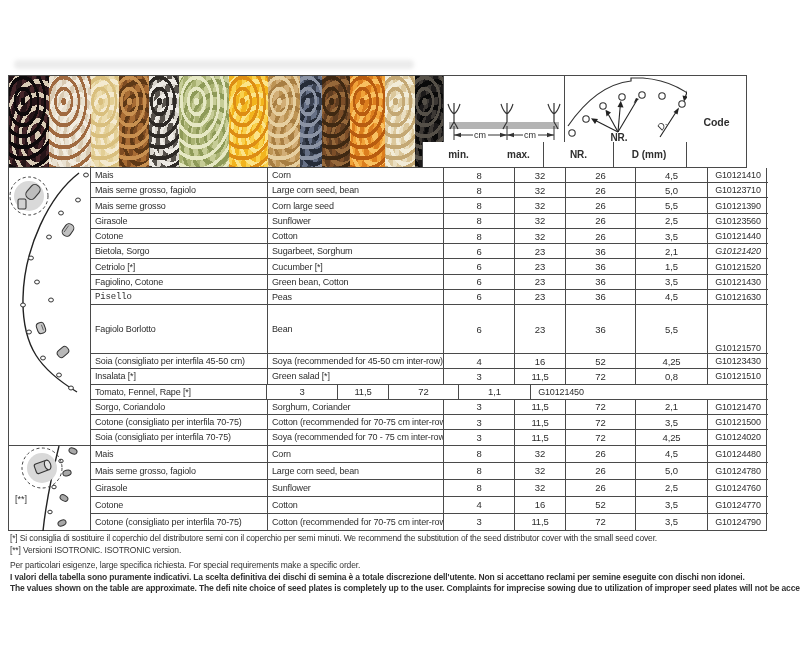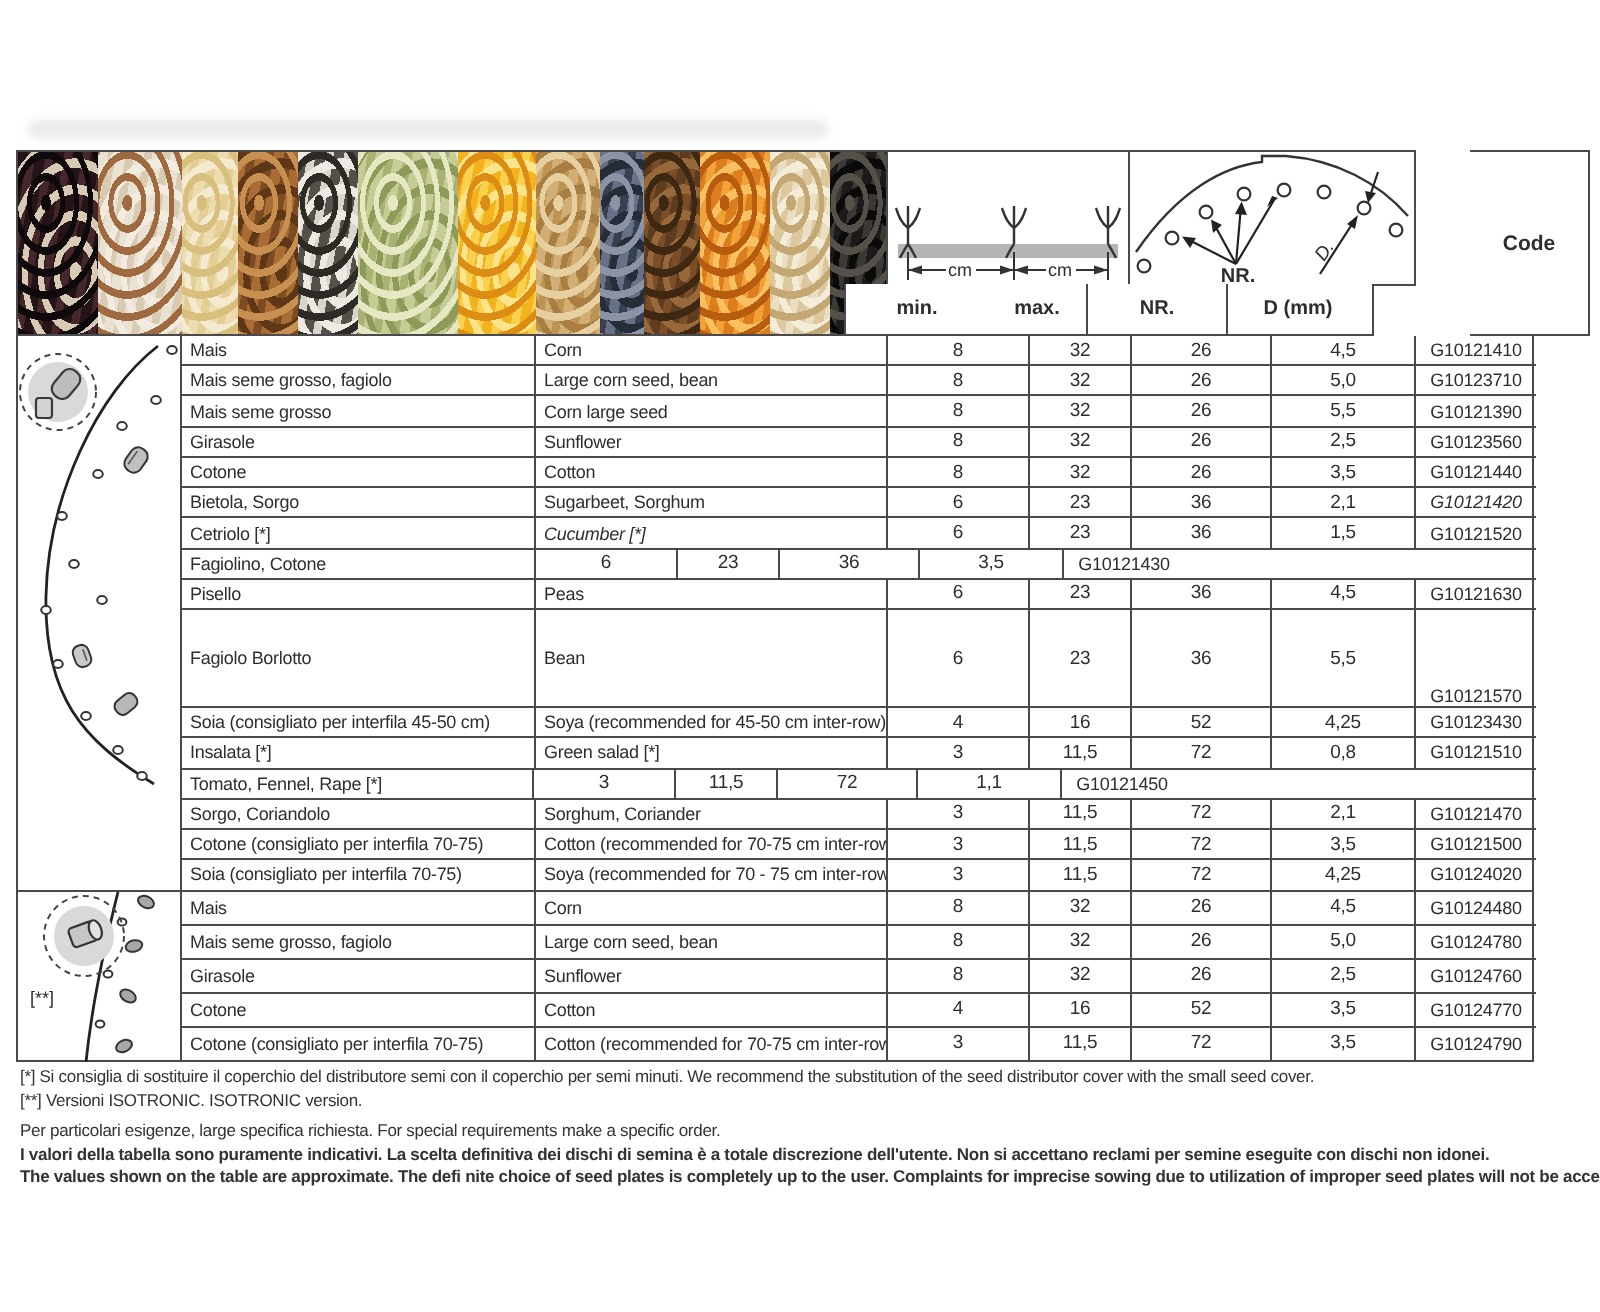--- a/index.html
+++ b/index.html
@@ -11,21 +11,21 @@
   
   .photo{left:8px;top:75px;width:435px;height:93px;border:1px solid #4a4a4a;border-right:none;
          display:flex;overflow:hidden;box-sizing:border-box;}
   .band{height:100%;}
 
   
   .hbox{border:1px solid #4a4a4a;box-sizing:border-box;background:#fff;}
   .hdr-minmax{left:443px;top:75px;width:122px;height:68px;}
   .hdr-nrd{left:565px;top:75px;width:143px;height:68px;border-left:none;}
   .hdr-labels{left:422px;top:142px;width:265px;height:26px;border-top:none;display:flex;}
-  .hdr-code{left:735px;top:75px;width:60px;height:93px;border-left:none;
+  .hdr-code{left:687px;top:75px;width:60px;height:93px;border-left:none;
             display:flex;align-items:center;justify-content:center;font-weight:bold;font-size:10.5px;}
   .hlab{display:flex;align-items:center;justify-content:center;font-weight:bold;font-size:10px;box-sizing:border-box;height:100%;}
   .hlab.bR{border-right:1px solid #4a4a4a;}
 
   
   .tbody{left:8px;top:168px;width:759px;height:363px;border:1px solid #4a4a4a;border-top:none;box-sizing:border-box;}
   .section{display:flex;box-sizing:border-box;}
   .section+.section{border-top:1px solid #4a4a4a;}
   .illus{width:82px;border-right:1px solid #4a4a4a;box-sizing:border-box;position:relative;flex:none;}
   .rows{flex:1;display:flex;flex-direction:column;}
@@ -230,37 +230,38 @@
             <div class="tcell tl" style="width: 177px;">Bietola, Sorgo</div>
             <div class="tcell tl" style="width: 176px;">Sugarbeet, Sorghum</div>
             <div class="tcell tc" style="width: 71px;">6</div>
             <div class="tcell tc" style="width: 51px;">23</div>
             <div class="tcell tc" style="width: 70px;">36</div>
             <div class="tcell tc" style="width: 72px;">2,1</div>
             <div class="tcell tc" style="width: 60px; font-size: 9px; font-style: italic;">G10121420</div>
           </div>
           <div class="trow">
             <div class="tcell tl" style="width: 177px;">Cetriolo [*]</div>
-            <div class="tcell tl" style="width: 176px; font-style: italic;">Cucumber [*]</div>
+            <div class="tcell tl" style="width: 176px;">Cucumber [*]</div>
             <div class="tcell tc" style="width: 71px;">6</div>
             <div class="tcell tc" style="width: 51px;">23</div>
             <div class="tcell tc" style="width: 70px;">36</div>
             <div class="tcell tc" style="width: 72px;">1,5</div>
             <div class="tcell tc" style="width: 60px; font-size: 9px;">G10121520</div>
           </div>
           <div class="trow">
             <div class="tcell tl" style="width: 177px;">Fagiolino, Cotone</div>
+            <div class="tcell tl" style="width: 176px;">Green bean, Cotton</div>
             <div class="tcell tc" style="width: 71px;">6</div>
             <div class="tcell tc" style="width: 51px;">23</div>
             <div class="tcell tc" style="width: 70px;">36</div>
             <div class="tcell tc" style="width: 72px;">3,5</div>
             <div class="tcell tc" style="width: 60px; font-size: 9px;">G10121430</div>
           </div>
           <div class="trow">
-            <div class="tcell tl" style="width: 177px;">Pisello</div>
+            <div class="tcell tl" style="width: 177px; font-family: Liberation Mono, monospace;">Pisello</div>
             <div class="tcell tl" style="width: 176px;">Peas</div>
             <div class="tcell tc" style="width: 71px;">6</div>
             <div class="tcell tc" style="width: 51px;">23</div>
             <div class="tcell tc" style="width: 70px;">36</div>
             <div class="tcell tc" style="width: 72px;">4,5</div>
             <div class="tcell tc" style="width: 60px; font-size: 9px;">G10121630</div>
           </div>
           <div class="trow">
             <div class="tcell tl" style="width: 177px;">Fagiolo Borlotto</div>
             <div class="tcell tl" style="width: 176px;">Bean</div>

